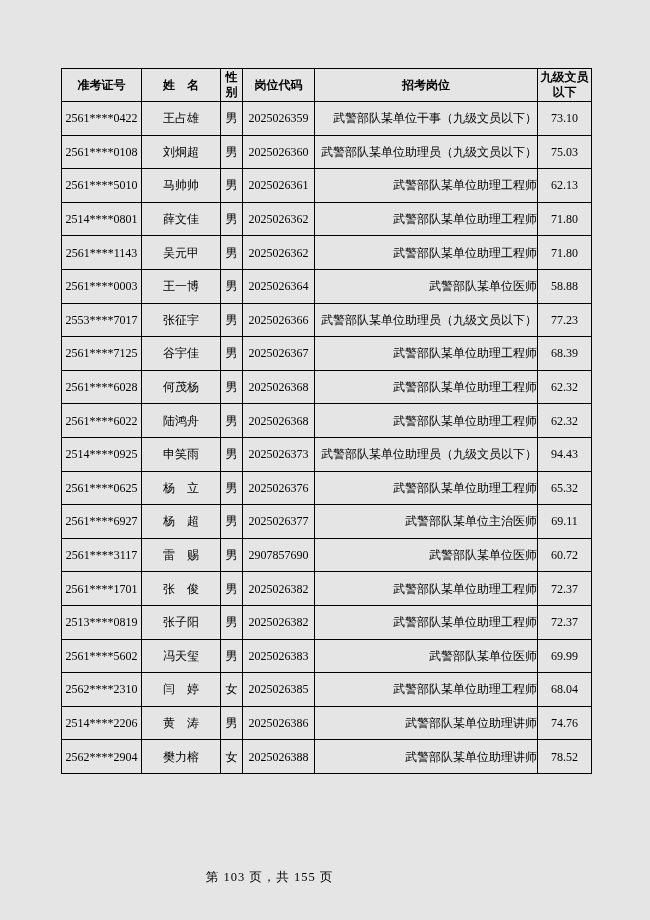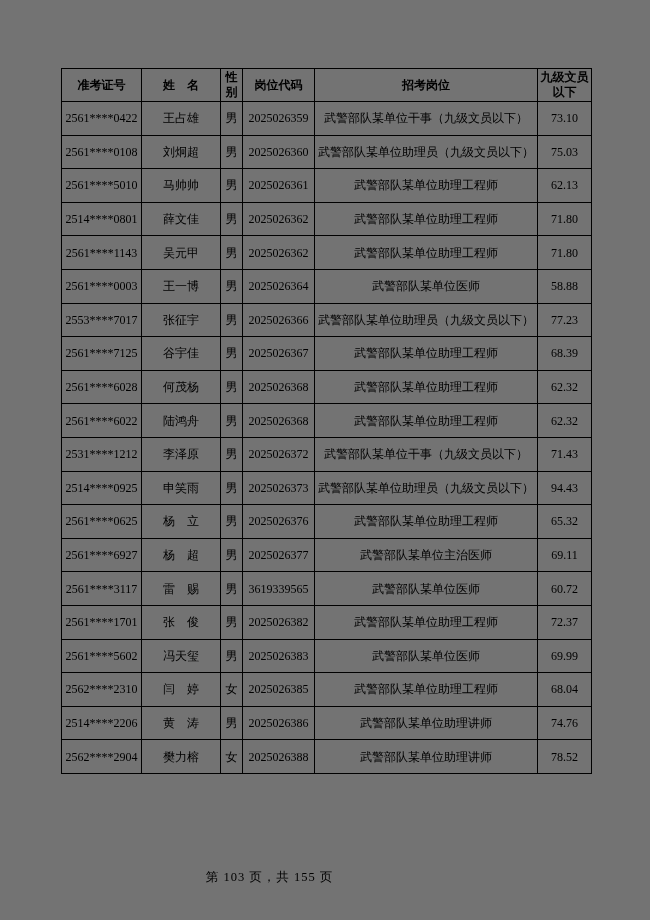--- a/index.html
+++ b/index.html
@@ -10,21 +10,21 @@
   body {
     width: 650px;
     height: 920px;
     font-family: "Liberation Serif", "DejaVu Serif", serif;
     color: #000000;
   }
   .page {
     position: relative;
     width: 650px;
     height: 920px;
-    background: #737373;
+    background: #e5e5e5;
     overflow: hidden;
   }
   table.score-table {
     position: absolute;
     left: 61px;
     top: 68px;
     width: 530px;
     border-collapse: collapse;
     table-layout: fixed;
   }
@@ -45,21 +45,21 @@
   }
   table.score-table td {
     font-size: 12px;
     height: 32.6px;
     padding: 0;
     text-align: center;
     white-space: pre;
     line-height: 1;
   }
   table.score-table td.col-position {
-    text-align: center;
+    text-align: right;
     white-space: nowrap;
   }
   .page-footer {
     position: absolute;
     left: 0;
     top: 869px;
     width: 539px;
     text-align: center;
     font-size: 12.5px;
     letter-spacing: 1px;
@@ -164,28 +164,20 @@
         </tr>
         <tr>
           <td class="col-id">2561****6022</td>
           <td class="col-name">陆鸿舟</td>
           <td class="col-gender">男</td>
           <td class="col-code">2025026368</td>
           <td class="col-position">武警部队某单位助理工程师</td>
           <td class="col-score">62.32</td>
         </tr>
         <tr>
-          <td class="col-id">2531****1212</td>
-          <td class="col-name">李泽原</td>
-          <td class="col-gender">男</td>
-          <td class="col-code">2025026372</td>
-          <td class="col-position">武警部队某单位干事（九级文员以下）</td>
-          <td class="col-score">71.43</td>
-        </tr>
-        <tr>
           <td class="col-id">2514****0925</td>
           <td class="col-name">申笑雨</td>
           <td class="col-gender">男</td>
           <td class="col-code">2025026373</td>
           <td class="col-position">武警部队某单位助理员（九级文员以下）</td>
           <td class="col-score">94.43</td>
         </tr>
         <tr>
           <td class="col-id">2561****0625</td>
           <td class="col-name">杨　立</td>
@@ -199,27 +191,35 @@
           <td class="col-name">杨　超</td>
           <td class="col-gender">男</td>
           <td class="col-code">2025026377</td>
           <td class="col-position">武警部队某单位主治医师</td>
           <td class="col-score">69.11</td>
         </tr>
         <tr>
           <td class="col-id">2561****3117</td>
           <td class="col-name">雷　赐</td>
           <td class="col-gender">男</td>
-          <td class="col-code">3619339565</td>
+          <td class="col-code">2907857690</td>
           <td class="col-position">武警部队某单位医师</td>
           <td class="col-score">60.72</td>
         </tr>
         <tr>
           <td class="col-id">2561****1701</td>
           <td class="col-name">张　俊</td>
+          <td class="col-gender">男</td>
+          <td class="col-code">2025026382</td>
+          <td class="col-position">武警部队某单位助理工程师</td>
+          <td class="col-score">72.37</td>
+        </tr>
+        <tr>
+          <td class="col-id">2513****0819</td>
+          <td class="col-name">张子阳</td>
           <td class="col-gender">男</td>
           <td class="col-code">2025026382</td>
           <td class="col-position">武警部队某单位助理工程师</td>
           <td class="col-score">72.37</td>
         </tr>
         <tr>
           <td class="col-id">2561****5602</td>
           <td class="col-name">冯天玺</td>
           <td class="col-gender">男</td>
           <td class="col-code">2025026383</td>

